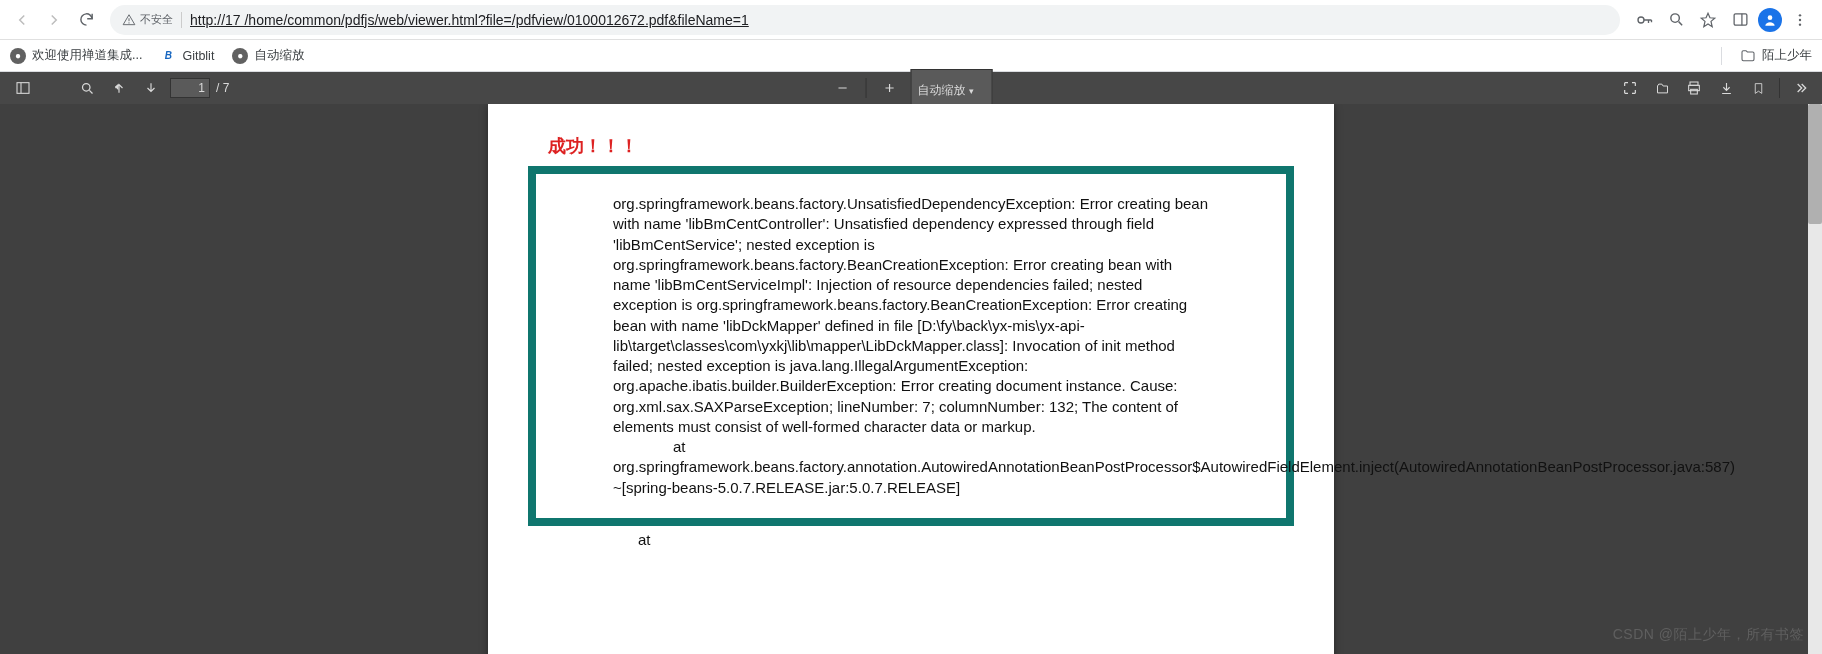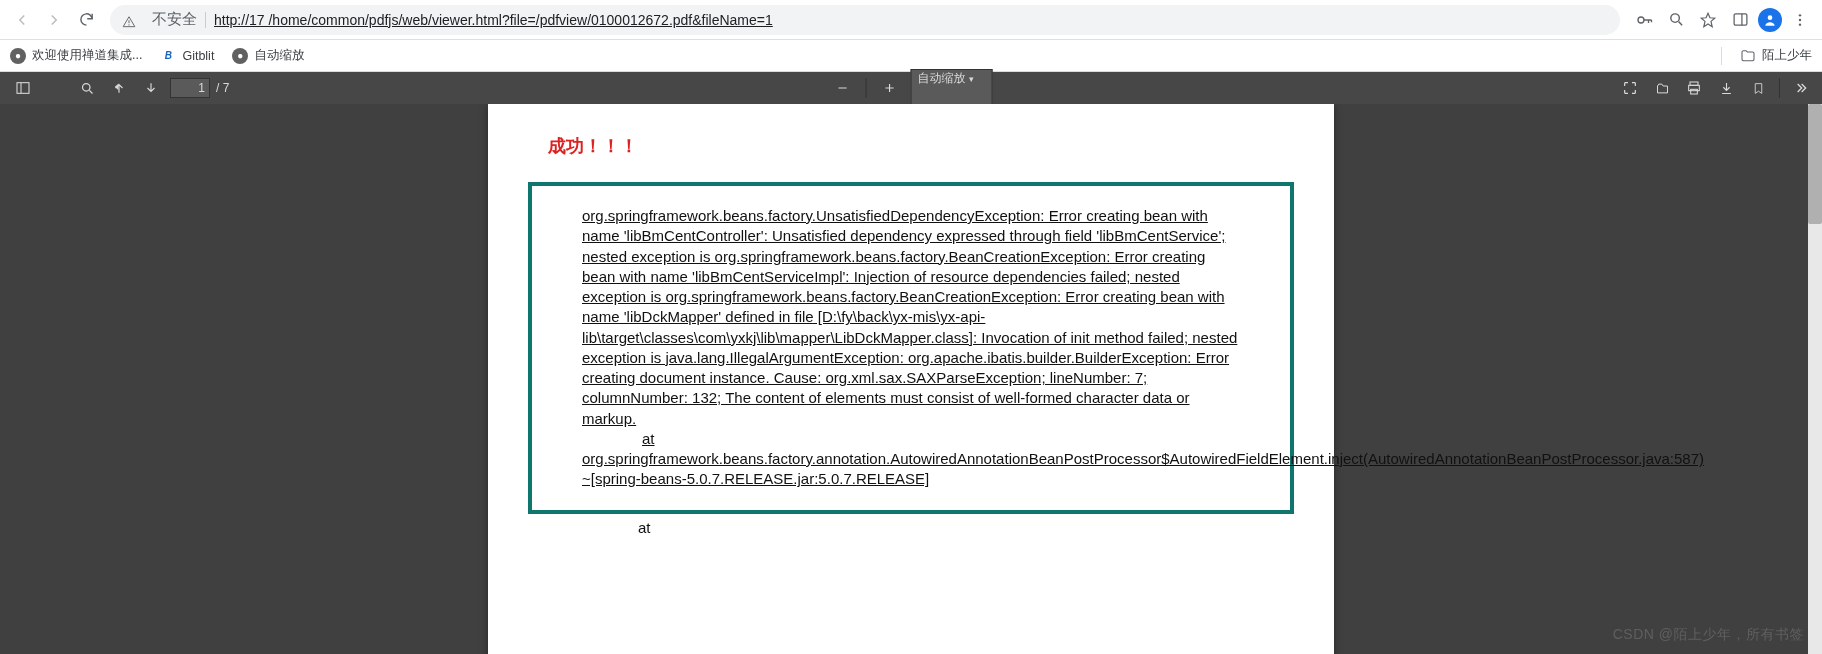--- a/index.html
+++ b/index.html
@@ -4,46 +4,46 @@
 <style>
 * { margin: 0; padding: 0; box-sizing: border-box; font-family: -apple-system, "Segoe UI", Arial, sans-serif; }
 body { width: 1822px; height: 654px; overflow: hidden; background: #fff; }
 
 
 .browser-bar { height: 40px; display: flex; align-items: center; padding: 0 8px; gap: 4px; background: #fff; border-bottom: 1px solid #e0e0e0; }
 .nav-btn { width: 28px; height: 28px; display: flex; align-items: center; justify-content: center; color: #5f6368; border-radius: 14px; cursor: pointer; }
 .nav-btn.disabled { color: #bdbdbd; }
 .url-box { flex: 1; height: 30px; background: #f1f3f4; border-radius: 15px; display: flex; align-items: center; padding: 0 12px; gap: 8px; margin: 0 6px; }
 .url-text { font-size: 14px; color: #202124; white-space: nowrap; text-decoration: underline; }
-.url-insecure { font-size: 15px; color: #5f6368; display:flex; align-items:flex-end; gap:16px; }
+.url-insecure { font-size: 11px; color: #5f6368; display:flex; align-items:flex-end; gap:4px; }
 .chrome-icon { width: 28px; height: 28px; display: flex; align-items: center; justify-content: center; color: #5f6368; }
 .profile-icon { width: 24px; height: 24px; border-radius: 12px; background: #1a73e8; display:flex; align-items:center; justify-content:center; }
 
 
 .bookmarks { height: 32px; display: flex; align-items: center; padding: 0 10px; gap: 18px; background: #fff; border-bottom: 1px solid #dadce0; font-size: 12.5px; color: #3c4043; }
 .bm-item { display: flex; align-items: center; gap: 6px; cursor: pointer; }
 .bm-spacer { flex: 1; }
 .bm-favicon { width:16px; height:16px; border-radius:8px; background:#616161; display:flex; align-items:center; justify-content:center; font-size:10px; color:#fff;}
 
 
 .pdf-toolbar { height: 32px; background: #474747; display: flex; align-items: center; color: #d9d9d9; font-size: 12px; position:relative; }
 .tb-left { display:flex; align-items:center; gap:6px; padding-left:10px; }
 .tb-center { position:absolute; left:50%; transform:translateX(-50%); display:flex; align-items:center; gap:8px; }
 .tb-right { margin-left:auto; display:flex; align-items:center; gap:6px; padding-right:8px; }
 .tb-btn { width:26px; height:26px; display:flex; align-items:center; justify-content:center; cursor:pointer; color:#d9d9d9; }
 .page-input { width:40px; height:20px; background:#5a5a5a; border:1px solid #333; color:#d9d9d9; text-align:right; padding-right:4px; font-size:12px; }
 .page-total { color:#d9d9d9; }
-.zoom-select { height:38px; background:#5a5a5a; border:1px solid #333; color:#d9d9d9; padding:0 18px 0 6px; font-size:12px; position:relative; }
+.zoom-select { height:38px; background:#5a5a5a; border:1px solid #333; color:#d9d9d9; padding:12px 18px 0 6px; font-size:12px; position:relative; }
 .sep { width:1px; height:20px; background:#333; margin:0 2px; }
 
 
 .pdf-area { position:absolute; top:104px; left:0; right:0; bottom:0; background:#404040; overflow:auto; }
 .pdf-page { width:846px; min-height:560px; background:#fff; margin:0 auto; box-shadow:0 2px 8px rgba(0,0,0,0.4); padding:30px 40px; position:relative; }
-.pdf-title { color:#d22; font-size:18px; font-weight:bold; margin-bottom:24px; margin-left:20px;}
-.error-box { border:4px solid #0f766e; padding:20px 50px; font-size:15px; line-height:1.35; font-family:"Times New Roman", serif; color:#111;text-decoration:underline; }
+.pdf-title { color:#d22; font-size:18px; font-weight:bold; margin-bottom:8px; margin-left:20px;}
+.error-box { border:8px solid #0f766e; padding:20px 77px; font-size:15px; line-height:1.35; font-family:"Times New Roman", serif; color:#111; }
 .after-box { padding:4px 50px 0; font-size:15px; line-height:1.35; font-family:"Times New Roman", serif; color:#111; }
 .indent { display:inline-block; width:60px; }
 
 
 .scrollbar { position:absolute; right:0; top:104px; bottom:0; width:14px; background:#e8e8e8; }
 .scroll-thumb { position:absolute; top:0; width:14px; height:120px; background:#b0b0b0; border-radius:2px; }
 
 
 .watermark { position:absolute; right:18px; bottom:10px; font-size:14px; color:rgba(120,120,120,0.55); letter-spacing:.5px; pointer-events:none; }
 

